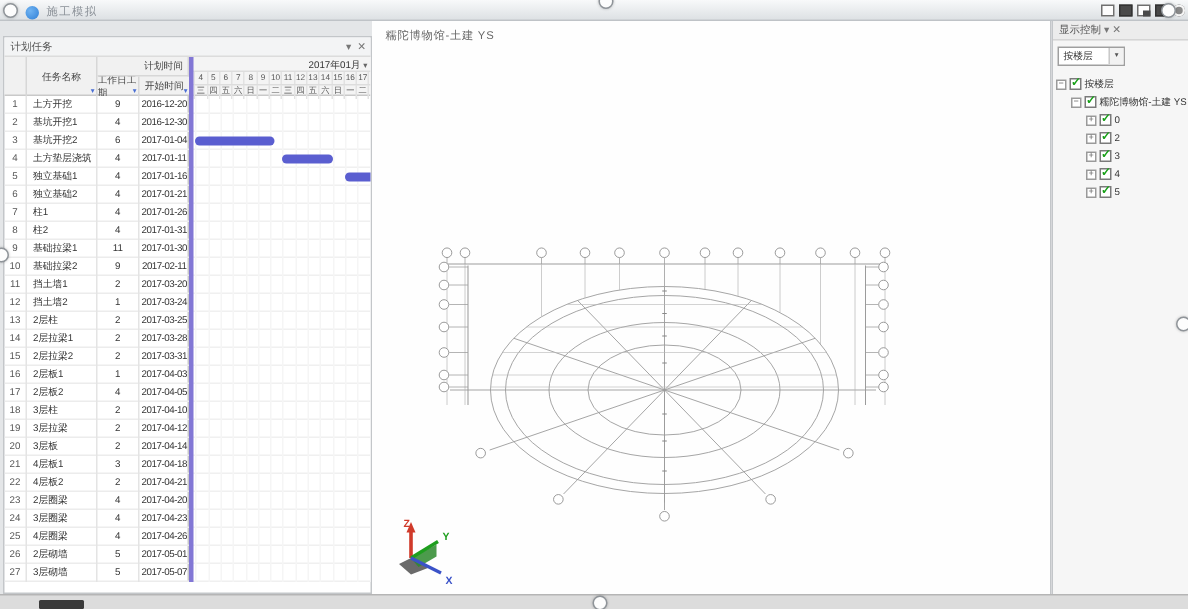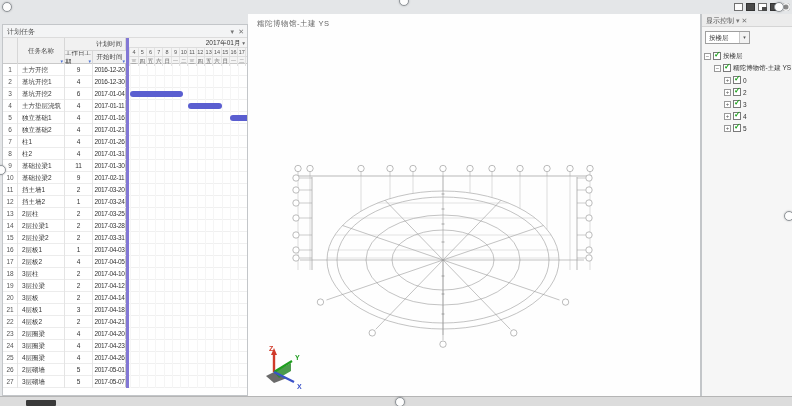--- a/index.html
+++ b/index.html
@@ -100,20 +100,24 @@
 
   
   .bottombar { position:absolute; left:0; top:396px; width:792px; height:10px; background:#dcdcdc; border-top:1px solid #b5b5b5; }
   .task-btn { position:absolute; left:26px; top:3px; width:30px; height:6px; background:#3a3a3a; border-radius:1px; }
 </style>
 </head>
 <body>
 
 <div class="screen">
 
+  <div class="titlebar">
+    <span class="app-logo"></span>
+    <span class="win-title">施工模拟</span>
+  </div>
 
   <div class="left-panel">
     <div class="panel-header">
       <span>计划任务</span>
       <span class="ph-icons">
         <span class="ph-icon">▾</span>
         <span class="ph-icon">✕</span>
       </span>
     </div>
 

